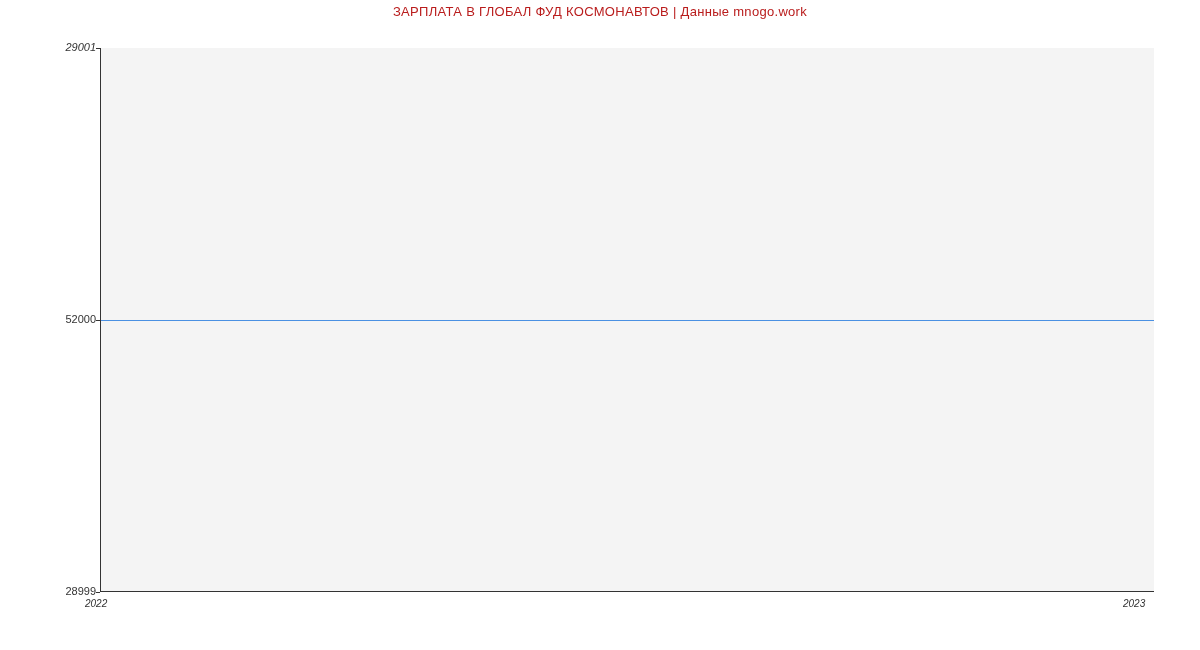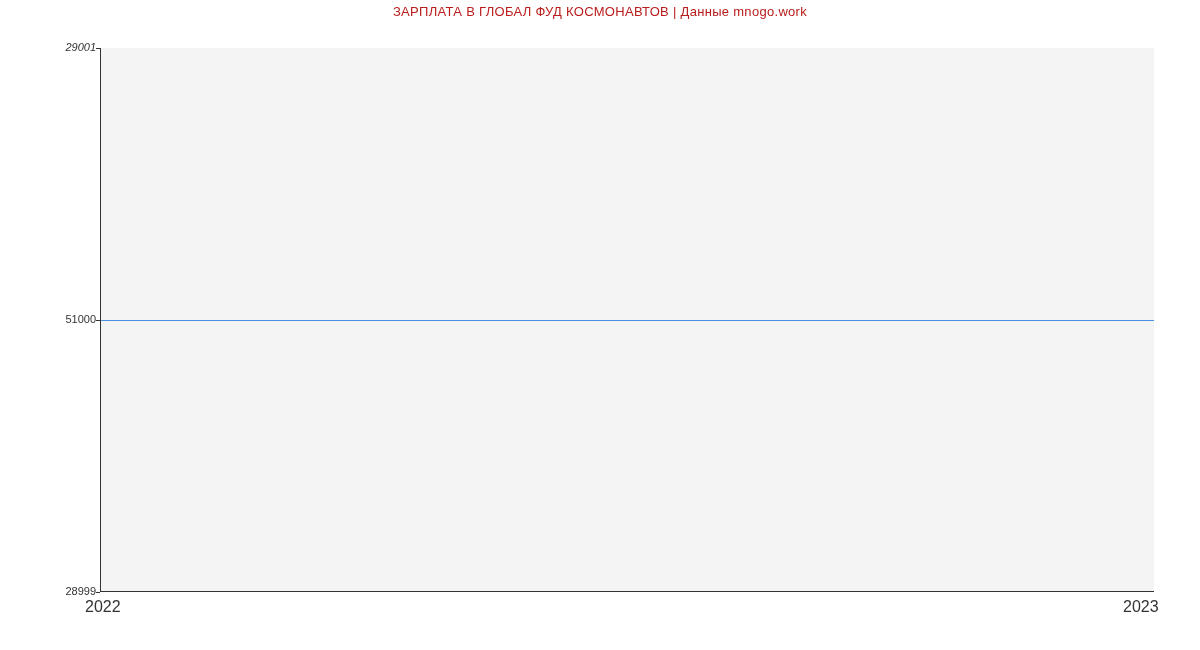--- a/index.html
+++ b/index.html
@@ -3,34 +3,34 @@
   <meta charset="utf-8">
   <style>
     * { box-sizing: border-box; margin: 0; padding: 0; }
     html, body { width: 1200px; height: 650px; background: #fff; font-family: Verdana, Geneva, sans-serif; }
     .wrap { position: relative; width: 1200px; height: 650px; }
     .title { position: absolute; left: 0; right: 0; top: 4px; text-align: center; font-size: 13px; color: #b91c1c; letter-spacing: .3px; }
     .plot { position: absolute; left: 100px; top: 48px; width: 1054px; height: 544px; background: #f4f4f4; border-left: 1px solid #333; border-bottom: 1px solid #333; }
     .line { position: absolute; left: 0; right: 0; height: 0; border-top: 1px solid #4a90e2; }
     .ytick { position: absolute; left: 0; width: 96px; text-align: right; font-size: 11px; color: #333; }
     .ymark { position: absolute; left: 96px; width: 4px; height: 0; border-top: 1px solid #333; }
-    .xtick { position: absolute; top: 598px; font-size: 16px; color: #333; }
+    .xtick { position: absolute; top: 598px; font-size: 10px; color: #333; font-style: italic; }
   </style>
 </head>
 <body>
 
 <div class="wrap">
   <div class="title">ЗАРПЛАТА В ГЛОБАЛ ФУД КОСМОНАВТОВ | Данные mnogo.work</div>
 
   <div class="plot">
     <div class="line" id="series-line" style="top: 272px;"></div>
   </div>
 
   <div class="ytick" id="yt0" style="top: 585px;">28999</div>
   <div class="ymark" id="ym0" style="top: 592px;"></div>
-  <div class="ytick" id="yt1" style="top: 313px;">51000</div>
+  <div class="ytick" id="yt1" style="top: 313px;">52000</div>
   <div class="ymark" id="ym1" style="top: 320px;"></div>
   <div class="ytick" id="yt2" style="top: 41px; font-style: italic;">29001</div>
   <div class="ymark" id="ym2" style="top: 48px;"></div>
 
   <div class="xtick" id="xt0" style="left: 85px;">2022</div>
   <div class="xtick" id="xt1" style="left: 1123px;">2023</div>
 </div>
 
 </body></html>

